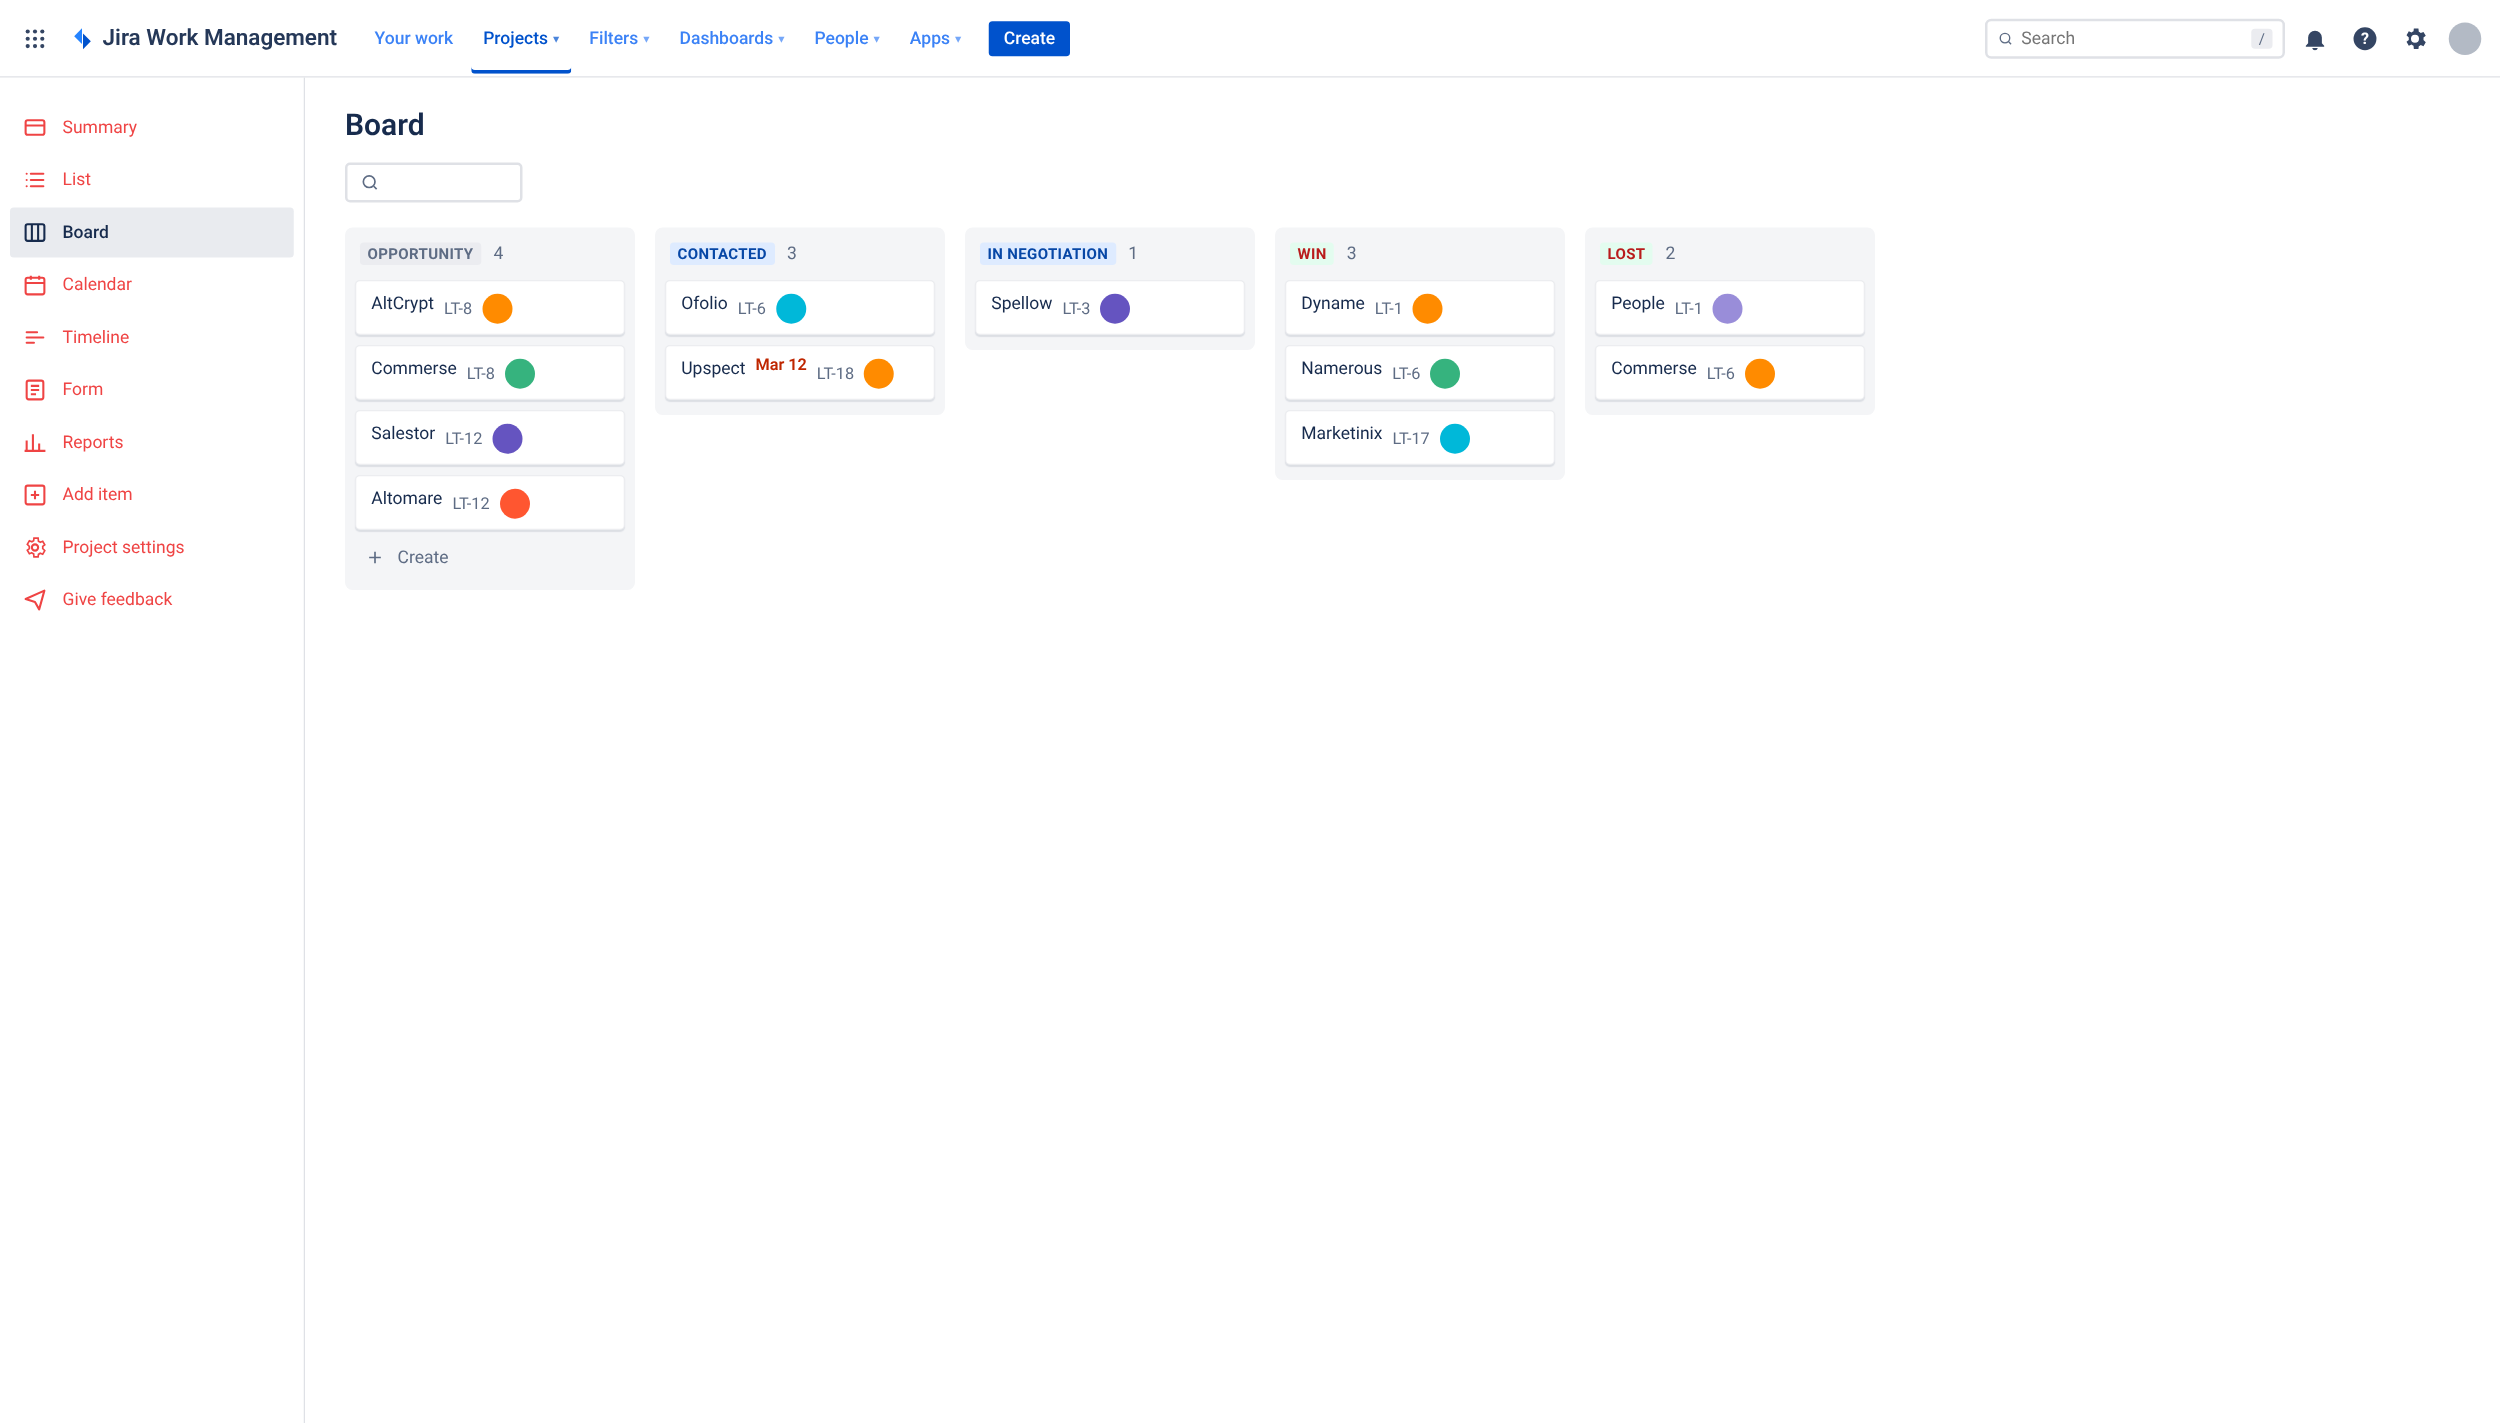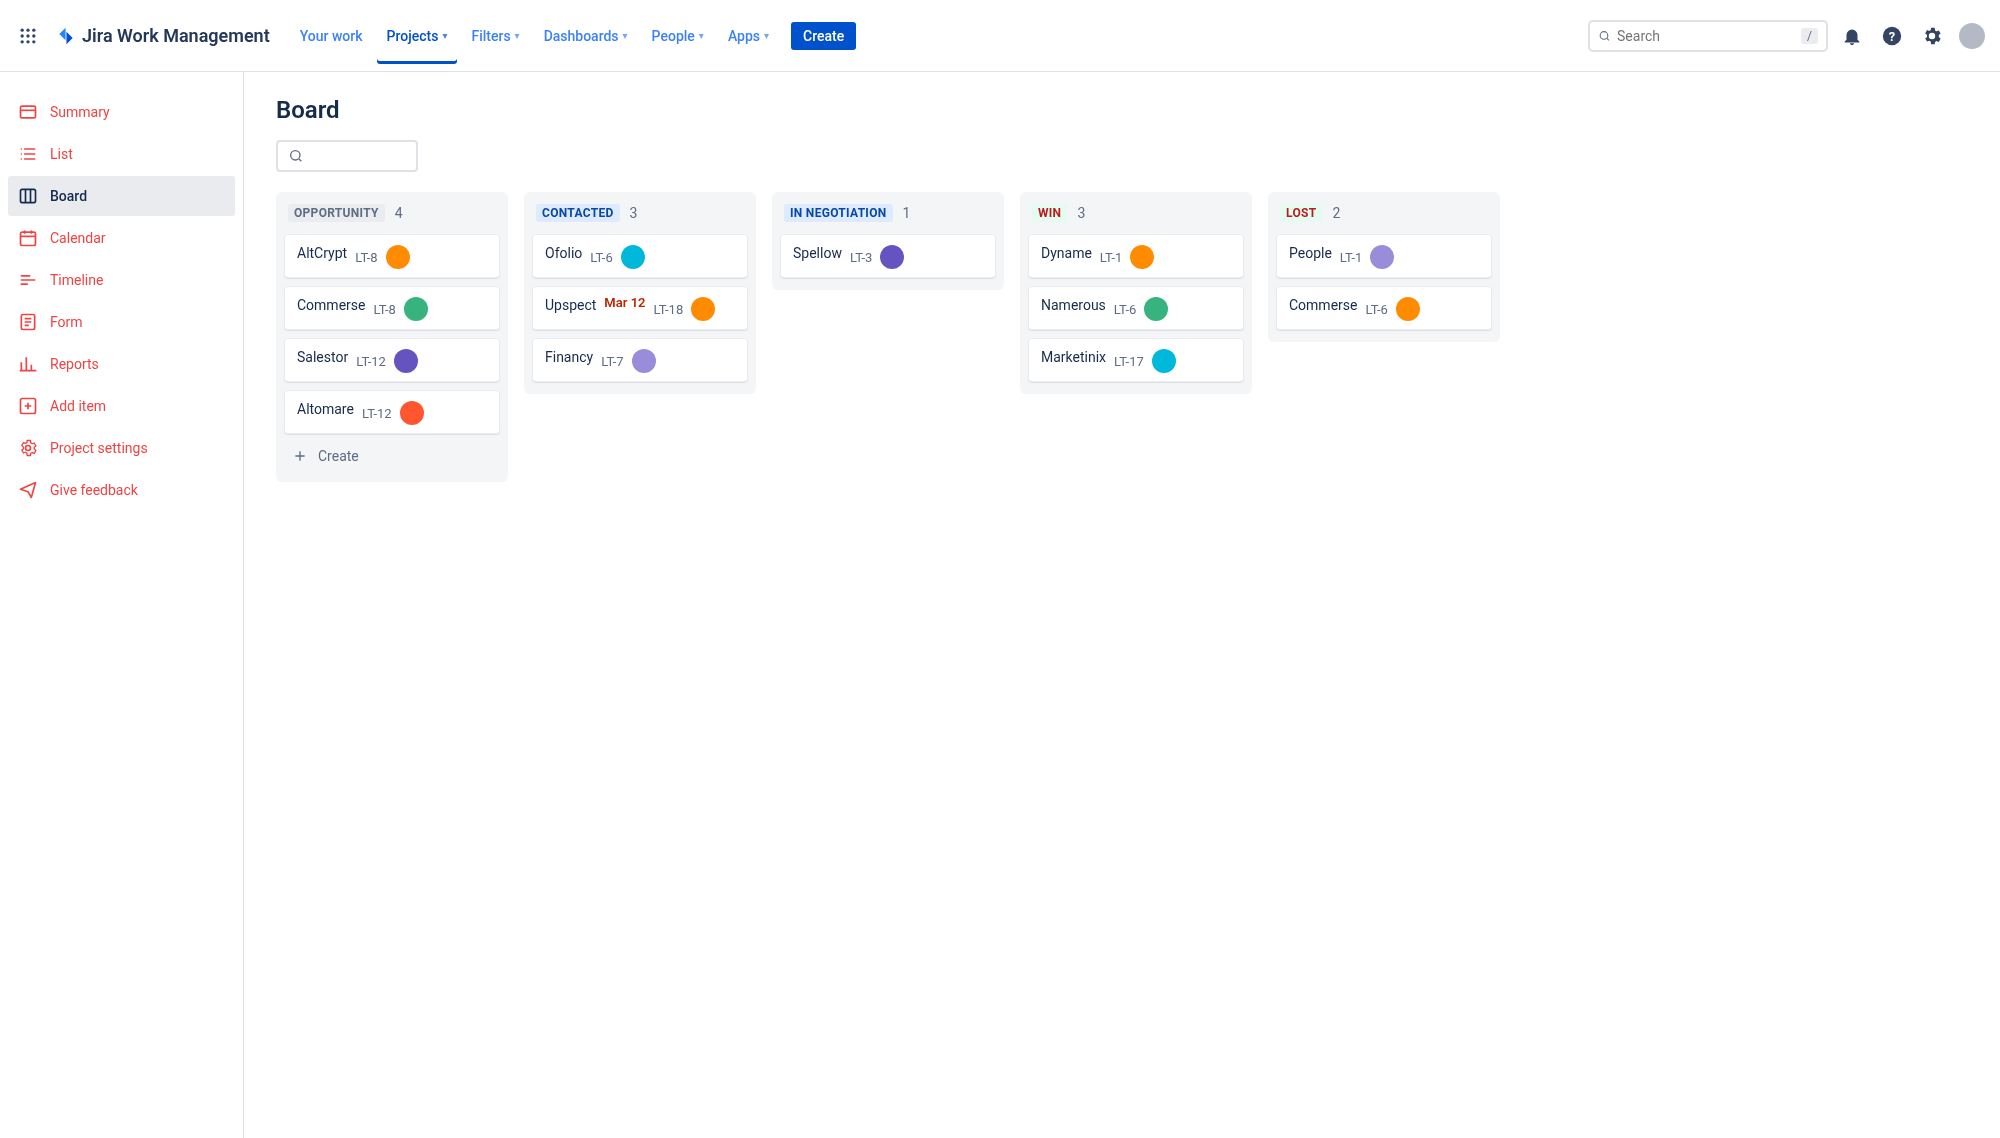--- a/index.html
+++ b/index.html
@@ -1,19 +1,19 @@
 <!DOCTYPE html>
 <html><head>
 <meta charset="utf-8">
 <style>
   * { box-sizing: border-box; margin: 0; padding: 0; font-family: -apple-system, BlinkMacSystemFont, "Segoe UI", Roboto, Arial, sans-serif; }
   body { background: #fff; color: #172B4D; font-size: 14px; }
 
   
-  .topnav { height: 72px; border-bottom: 1px solid #dfe1e6; display: flex; align-items: center; padding: 0 12px; gap: 4px; }
+  .topnav { height: 62px; border-bottom: 1px solid #dfe1e6; display: flex; align-items: center; padding: 0 12px; gap: 4px; }
   .app-switcher { width: 32px; height: 32px; display:flex; align-items:center; justify-content:center; border-radius:3px; cursor:pointer; }
   .logo { display:flex; align-items:center; gap:6px; font-weight:600; font-size:18px; color:#253858; padding:0 8px; }
   .logo svg { width:20px; height:20px; }
   .nav-items { display:flex; align-items:center; gap:4px; margin-left:8px; }
   .nav-item { padding: 8px 10px; color:#3b82f6; font-weight:500; cursor:pointer; border-radius:3px; display:flex; align-items:center; gap:4px; height:56px; }
   .nav-item.active { color:#0052CC; box-shadow: inset 0 -3px 0 #0052CC; }
   .caret { font-size:10px; opacity:.7; }
   .create-btn { background:#0052CC; color:#fff; padding:6px 12px; border-radius:3px; font-weight:500; cursor:pointer; margin-left:8px; }
 
   .nav-right { margin-left:auto; display:flex; align-items:center; gap:8px; }
@@ -275,27 +275,20 @@
             </div>
           </div>
           <div class="card">
             <div class="card-title">Upspect</div>
             <div class="card-date">Mar 12</div>
             <div class="card-foot">
               <span class="card-key">LT-18</span>
               <span class="card-avatar" style="background:#FF8B00"></span>
             </div>
           </div>
-          <div class="card">
-            <div class="card-title">Financy</div>
-            <div class="card-foot">
-              <span class="card-key">LT-7</span>
-              <span class="card-avatar" style="background:#998DD9"></span>
-            </div>
-          </div>
         </div>
         <div class="column">
           <div class="col-head">
             <span class="col-name pill-blue">IN NEGOTIATION</span>
             <span class="col-count">1</span>
           </div>
           <div class="card">
             <div class="card-title">Spellow</div>
             <div class="card-foot">
               <span class="card-key">LT-3</span>

